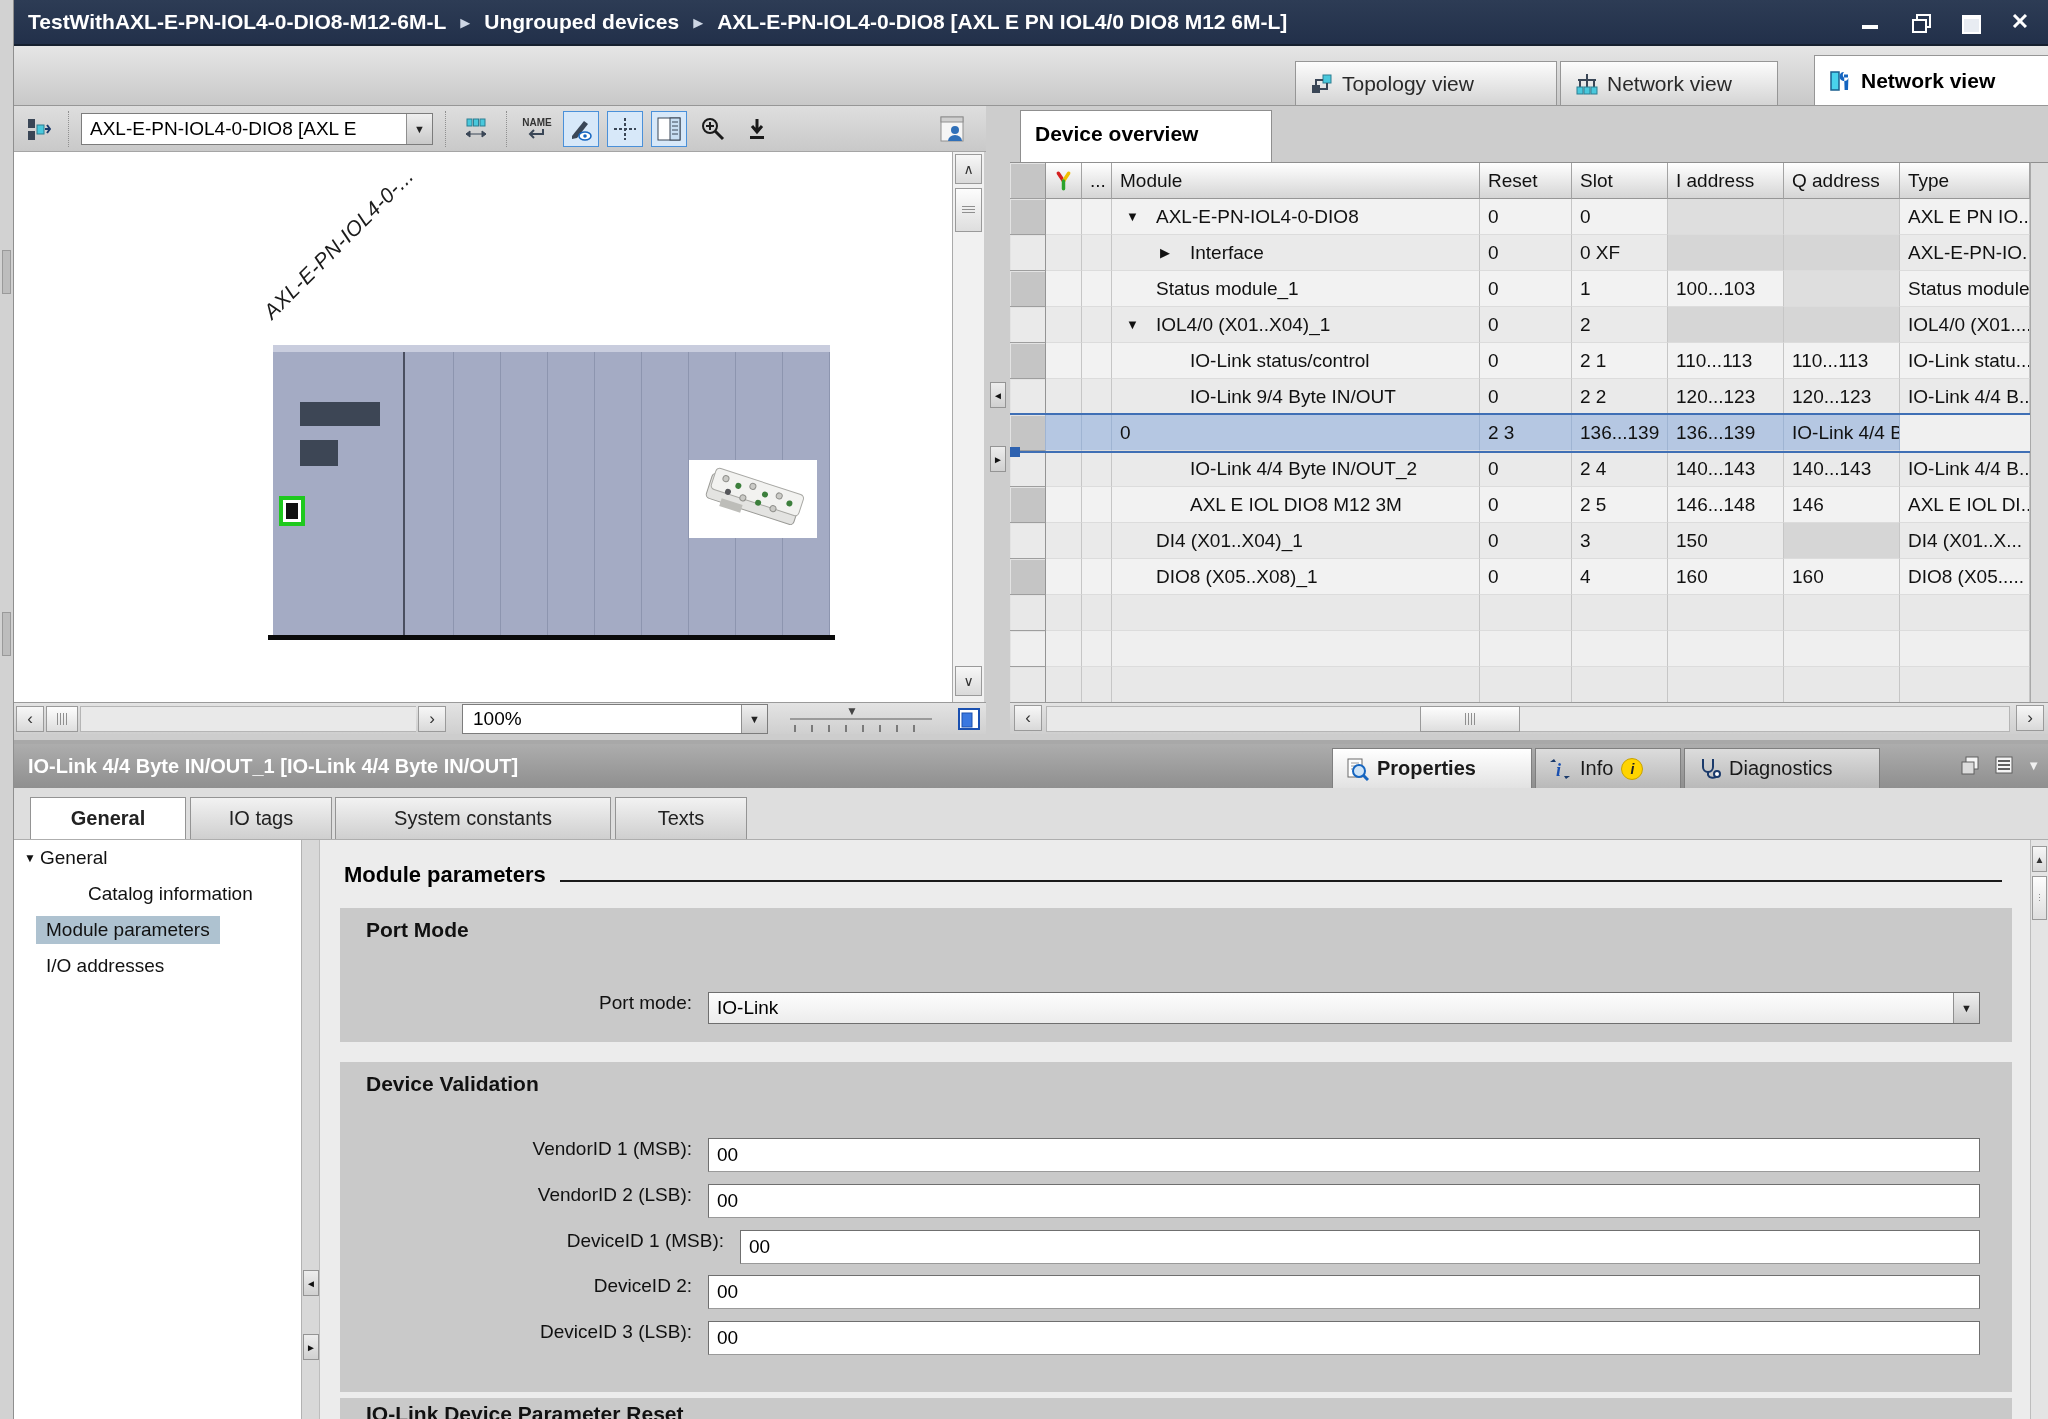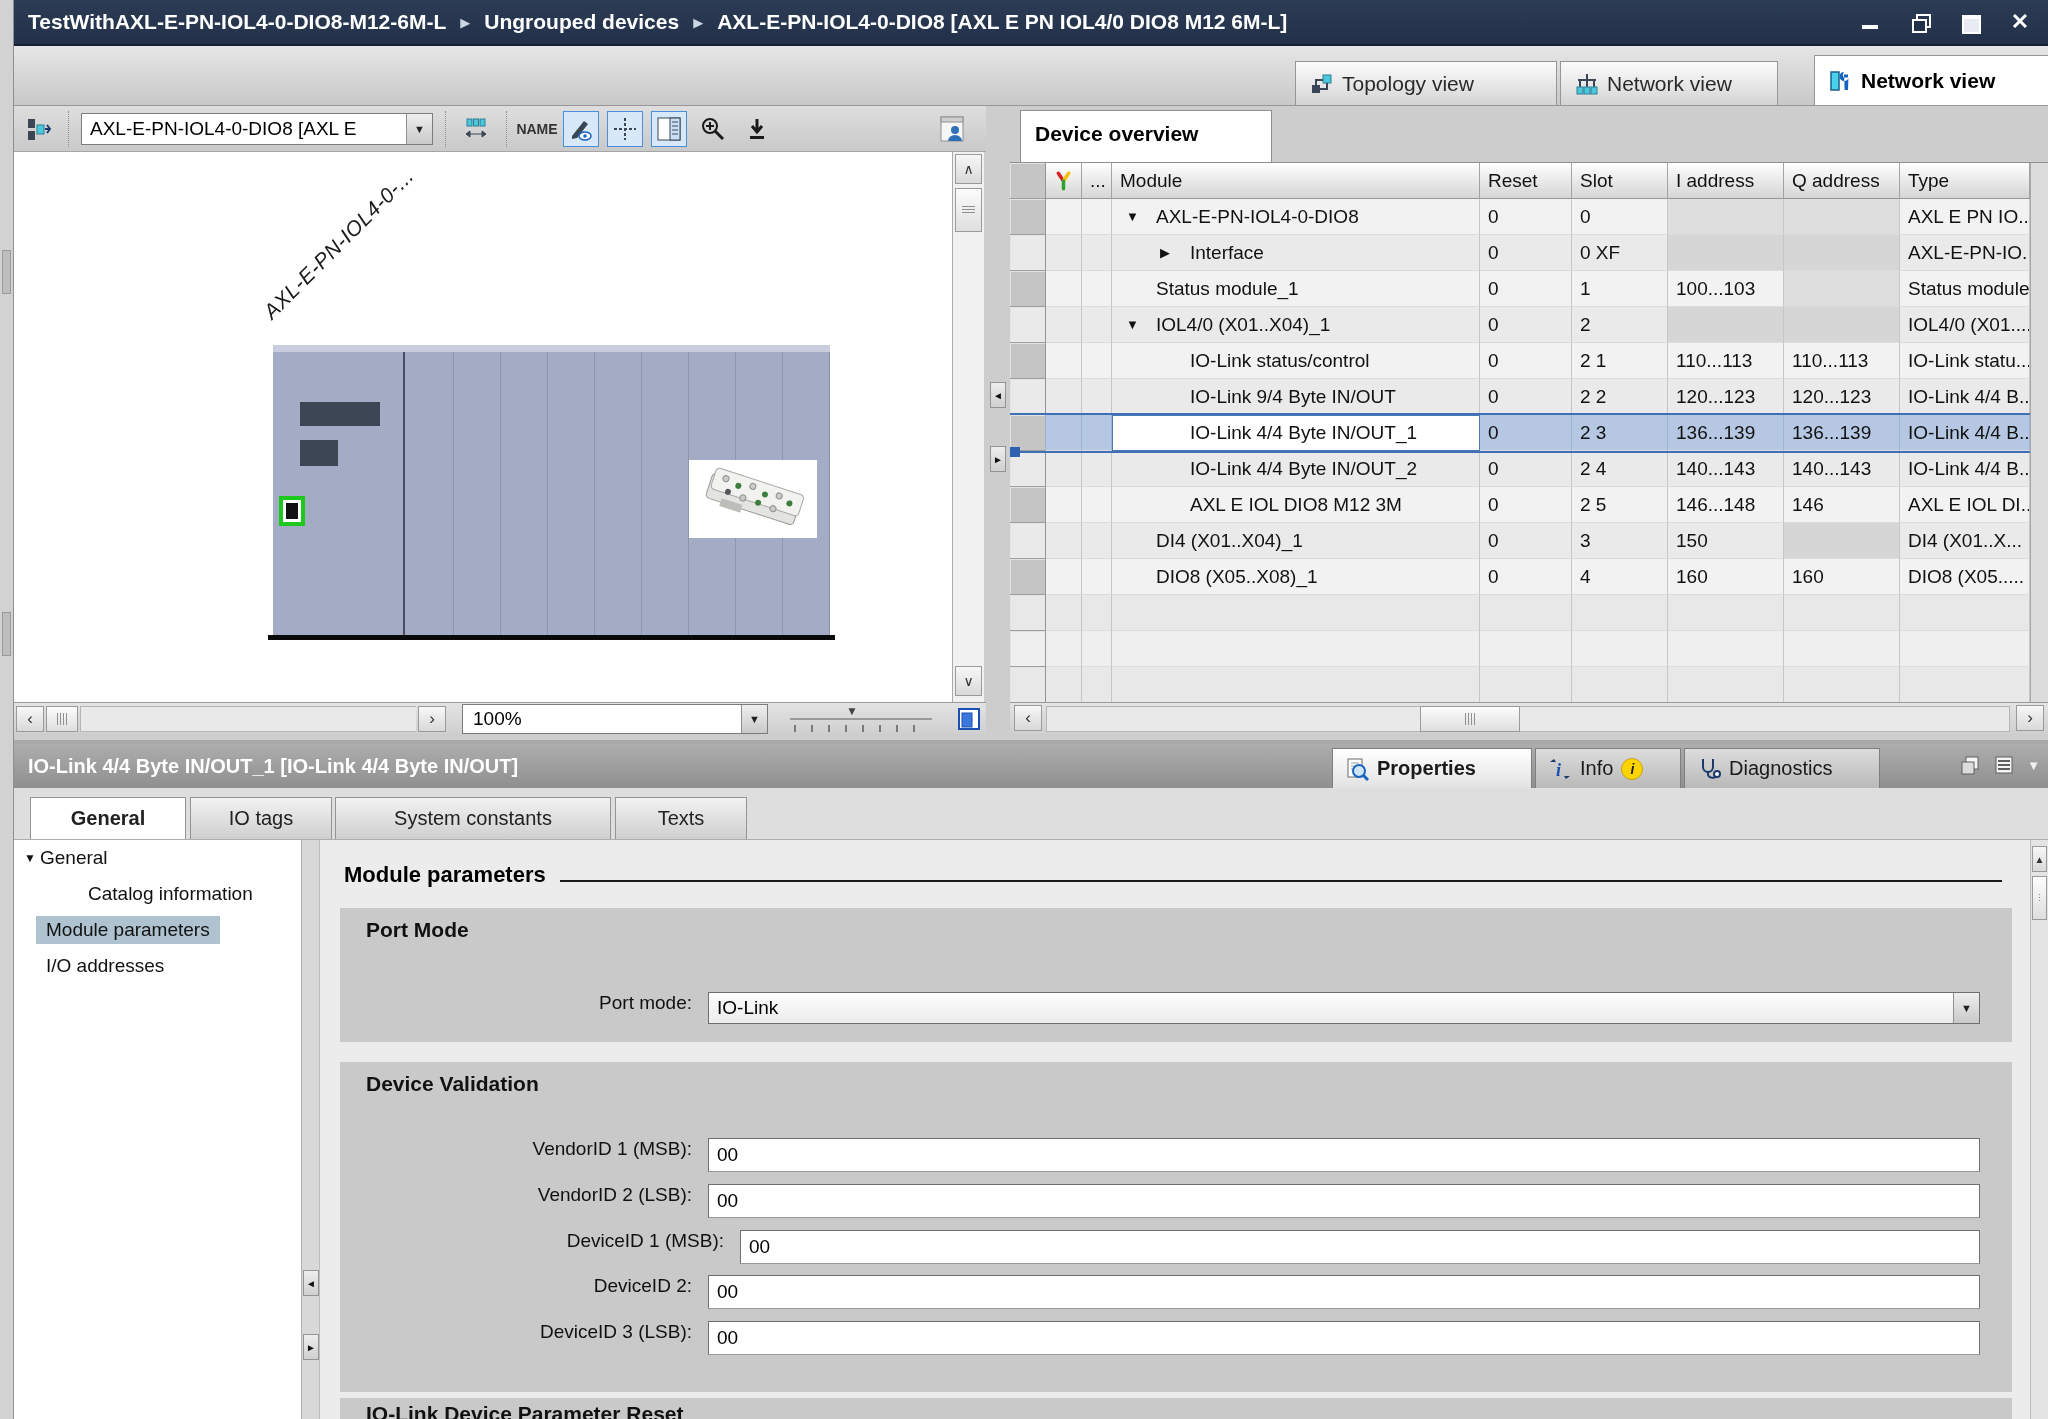--- a/index.html
+++ b/index.html
@@ -30,21 +30,21 @@
 .vtab.active{background:#fff;font-weight:bold;color:#000;height:50px}
 
 
 #devtoolbar{left:14px;top:106px;width:972px;height:46px;background:linear-gradient(#dedede,#c9c9c9);border-bottom:1px solid #a5a5a5;display:flex;align-items:center;gap:8px;padding:0 6px}
 .tsep{width:1px;height:36px;border-left:1px dotted #8f8f8f;margin:0 4px}
 .tbtn{width:36px;height:36px;display:flex;align-items:center;justify-content:center;background:transparent;border:1px solid transparent;cursor:pointer}
 .tbtn.activeb{border:1px solid #4a90d9;background:#d7e8f9}
 #devcombo{width:352px;height:32px;background:#fff;border:1px solid #7c7c7c;display:flex;align-items:center;cursor:pointer}
 #devcombo .cval{flex:1;font-size:19px;padding:0 8px;white-space:nowrap;overflow:hidden}
 .combo-btn{width:26px;height:100%;background:linear-gradient(#efefef,#c9c9c9);border-left:1px solid #8f8f8f;display:flex;align-items:center;justify-content:center;font-size:11px;color:#222}
-.namebtn{display:flex;flex-direction:row;align-items:center;justify-content:center;font-size:14px;font-weight:bold;color:#333;line-height:10px}
+.namebtn{display:flex;flex-direction:column;align-items:center;justify-content:center;font-size:10px;font-weight:bold;color:#333;line-height:10px}
 #toolbar-user{margin-left:auto;margin-right:10px}
 
 
 #canvas{left:14px;top:152px;width:938px;height:550px;background:#fff;overflow:hidden}
 #diag-label{position:absolute;left:266px;top:146px;height:30px;font-size:21px;font-style:italic;color:#1a1a1a;transform:rotate(-45deg);transform-origin:0 100%;white-space:nowrap;letter-spacing:.5px}
 #rack{position:absolute;left:259px;top:193px;width:557px;height:290px;background:#a4abc4;border-top:7px solid #c9cdde}
 #rack-head{position:absolute;left:0;top:0;width:132px;height:100%;border-right:2px solid #4a4f60}
 .hbar{position:absolute;background:#3d4655}
 .hbar.b1{left:27px;top:50px;width:80px;height:24px}
 .hbar.b2{left:27px;top:88px;width:38px;height:26px}
@@ -502,23 +502,20 @@
               <span>120...123</span>
             </div>
             <div class="ovc type">
               <span>IO-Link 4/4 B...</span>
             </div>
           </div>
           <div class="ovrow sel">
             <div class="ovc rowhead"></div>
             <div class="ovc"></div>
             <div class="ovc"></div>
-            <div class="ovc module ind1">
-              <span>IO-Link 4/4 Byte IN/OUT_1</span>
-            </div>
             <div class="ovc rack">
               <span>0</span>
             </div>
             <div class="ovc slot">
               <span>2 3</span>
             </div>
             <div class="ovc iaddr">
               <span>136...139</span>
             </div>
             <div class="ovc qaddr">

